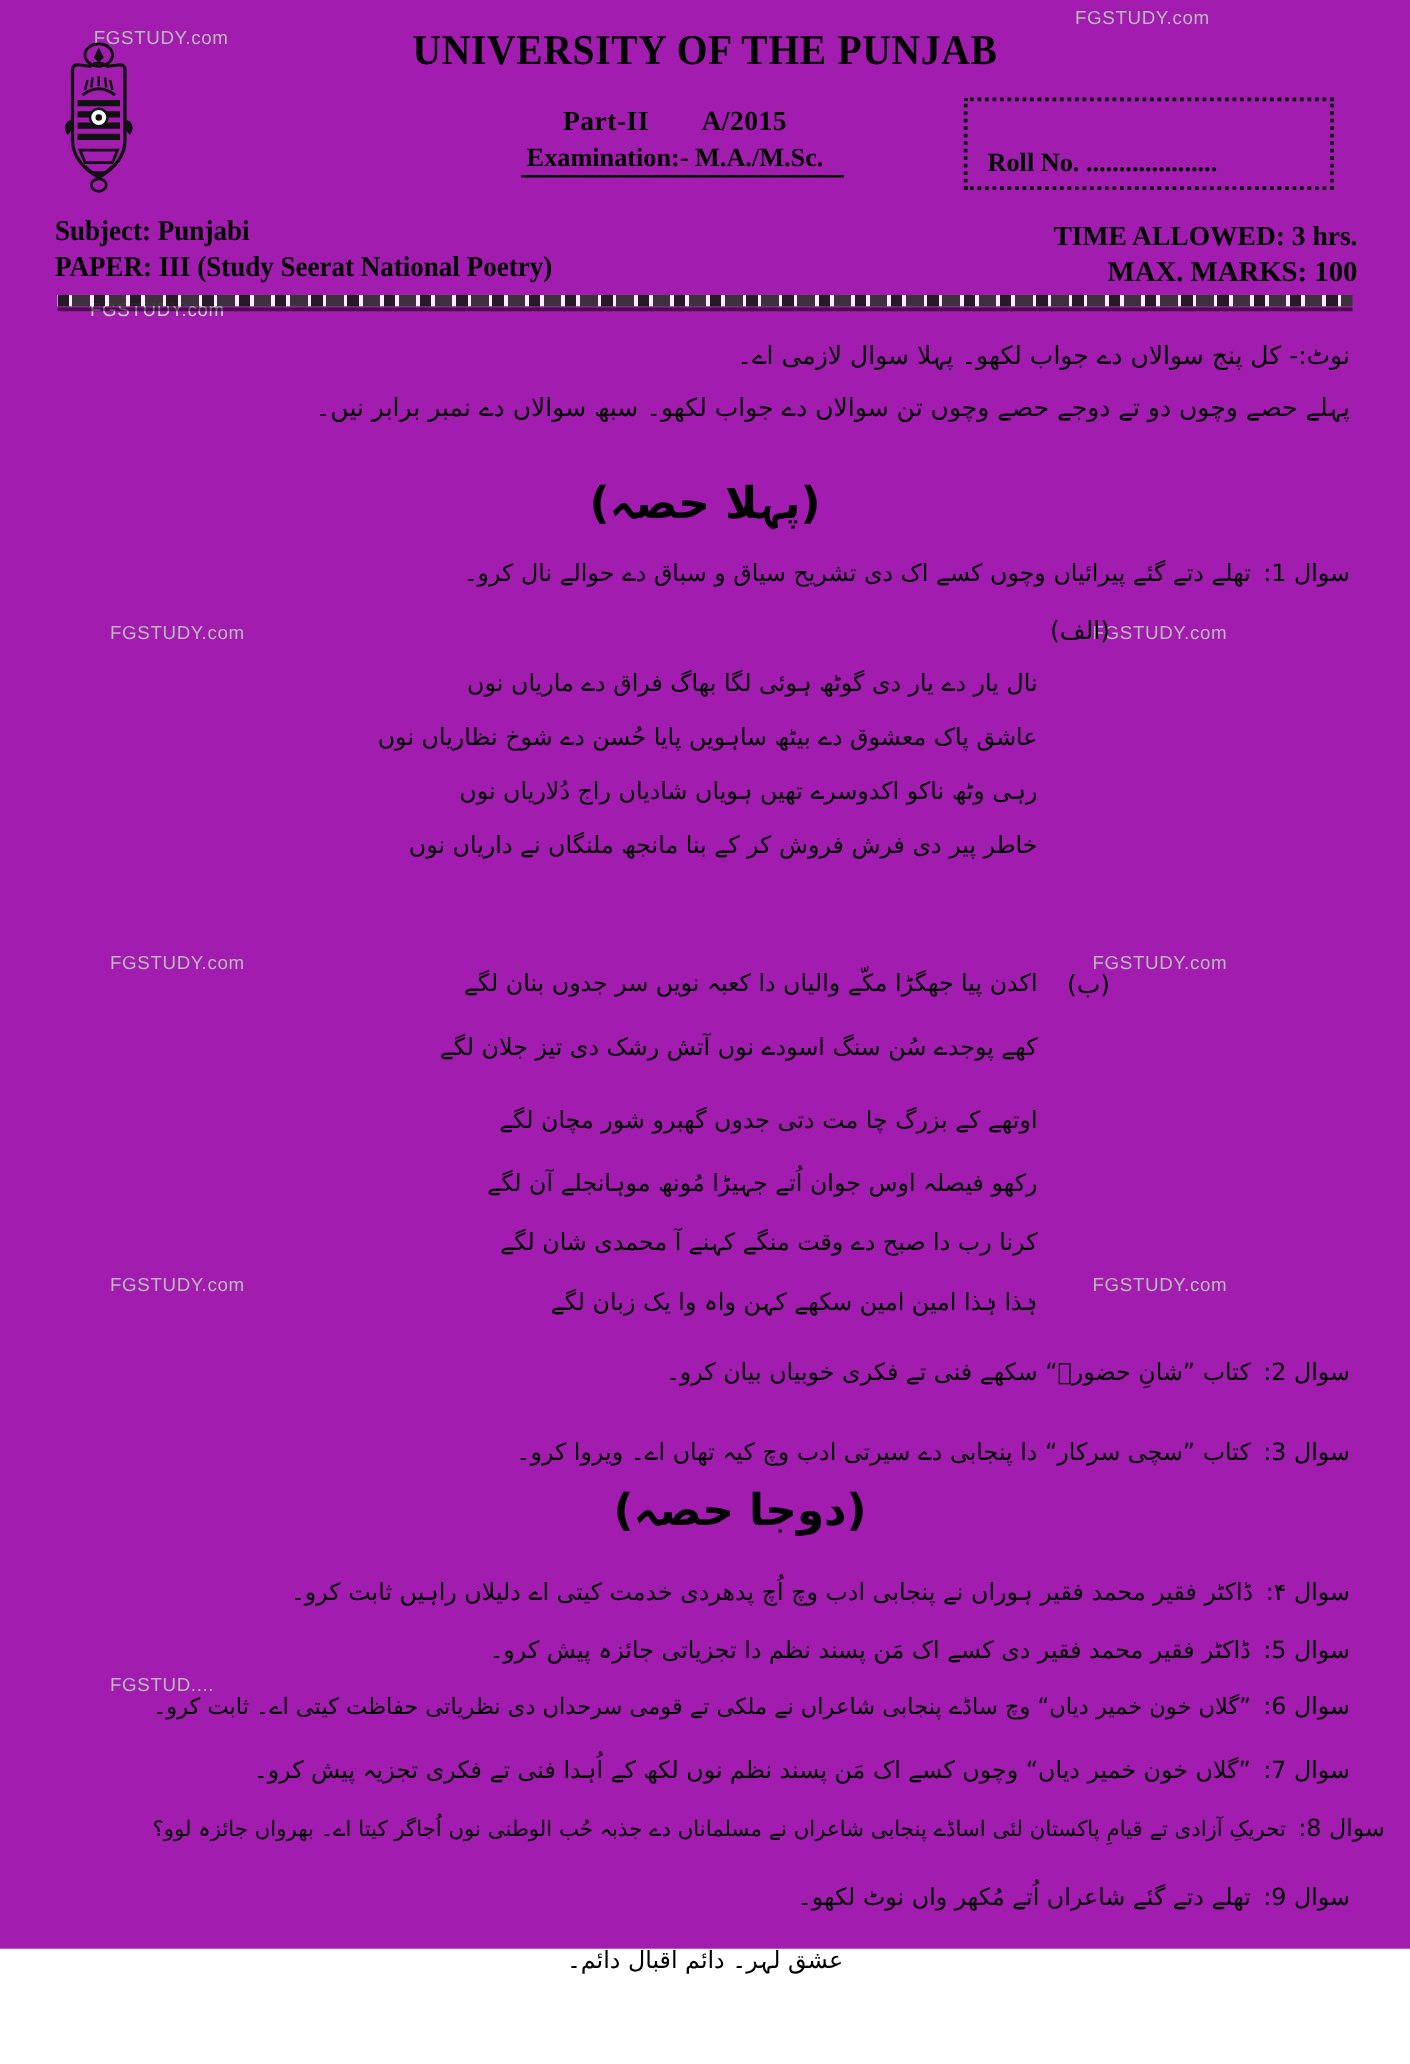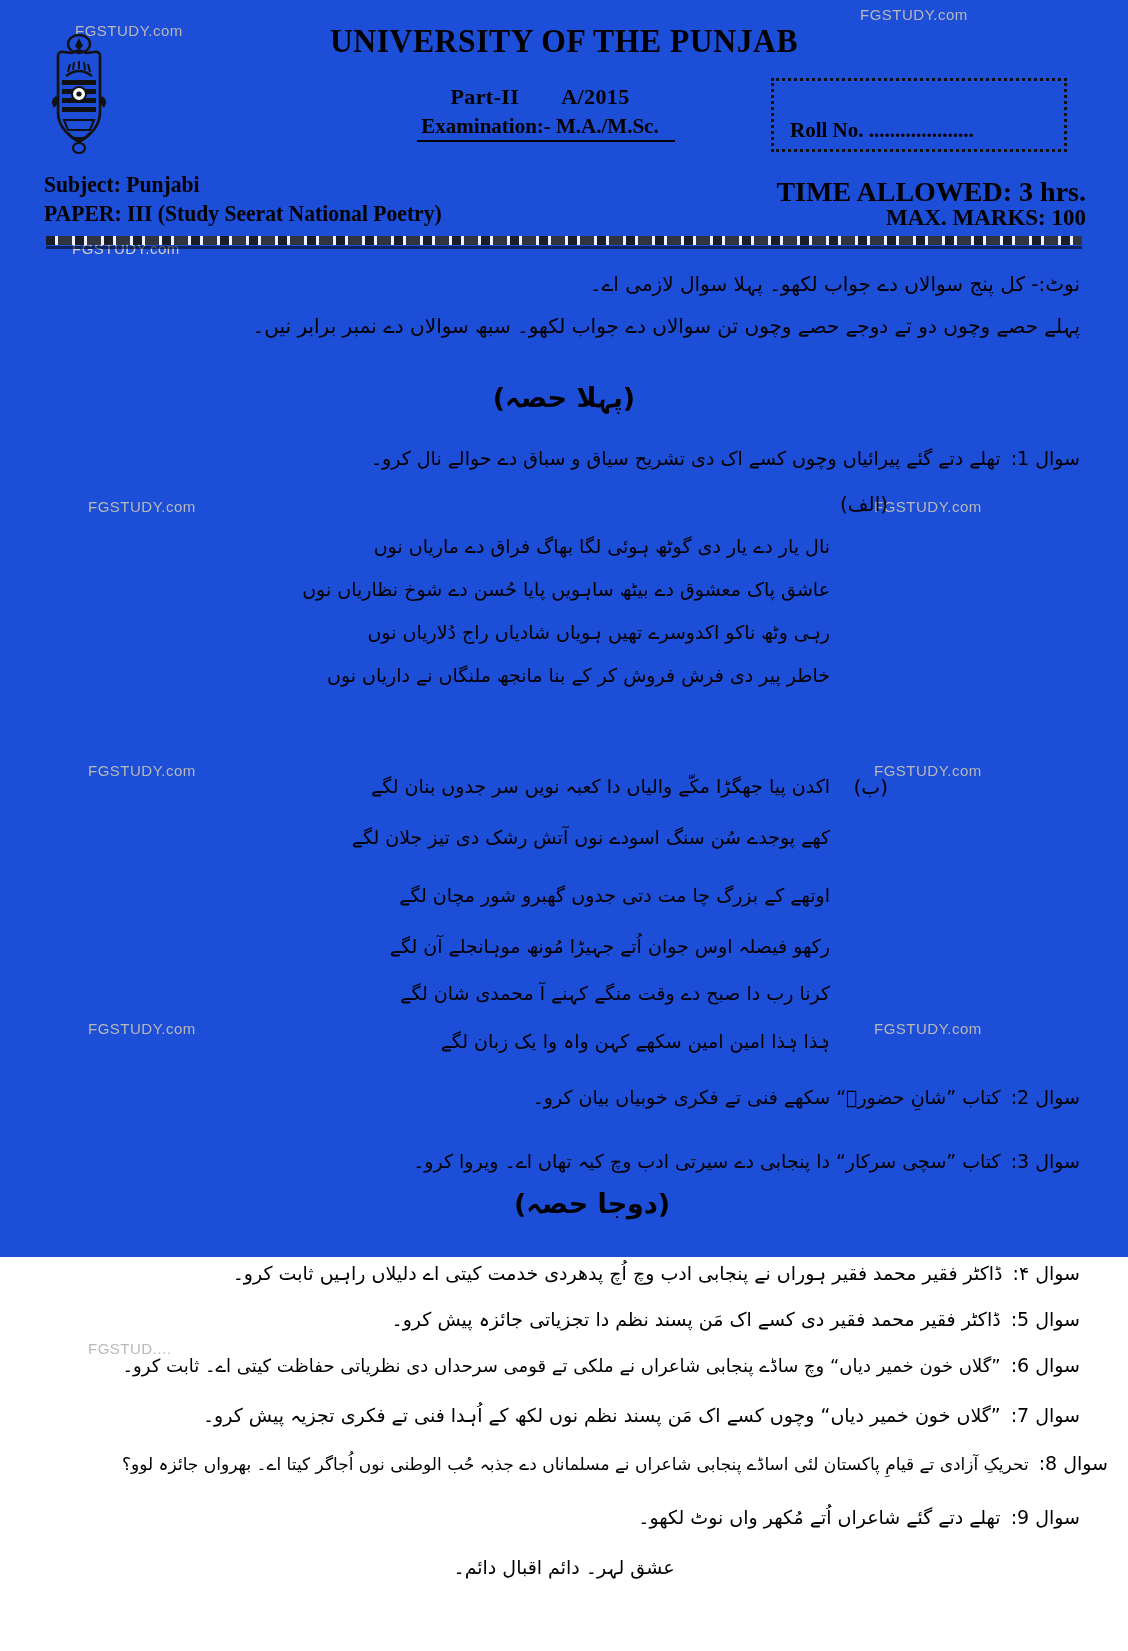--- a/index.html
+++ b/index.html
@@ -13,22 +13,22 @@
     height: 1651px;
     position: relative;
     font-family: "Liberation Serif", "DejaVu Serif", serif;
     color: #000000;
     overflow: hidden;
   }
 
   .page {
     position: relative;
     width: 1128px;
-    height: 1257px;
-    background: #1d4ed8;
+    height: 1559px;
+    background: #a21caf;
   }
 
   
   .wm {
     position: absolute;
     font-family: "Liberation Sans", sans-serif;
     font-size: 15px;
     color: #b9b9b9;
     letter-spacing: 0.5px;
     white-space: nowrap;
@@ -126,21 +126,21 @@
     transform: scaleX(0.94);
     transform-origin: left center;
     white-space: nowrap;
   }
   .time-allowed {
     position: absolute;
     right: 42px;
     top: 176px;
     font-family: "Liberation Serif", serif;
     font-weight: bold;
-    font-size: 28px;
+    font-size: 22px;
     white-space: nowrap;
   }
   .max-marks {
     position: absolute;
     right: 42px;
     top: 205px;
     font-family: "Liberation Serif", serif;
     font-weight: bold;
     font-size: 23px;
     white-space: nowrap;
@@ -199,21 +199,21 @@
     direction: rtl;
     white-space: nowrap;
     font-family: "DejaVu Sans", sans-serif;
   }
 
   .section-head {
     position: absolute;
     left: 0;
     width: 1128px;
     text-align: center;
-    font-size: 27px;
+    font-size: 35px;
     font-weight: bold;
     direction: rtl;
     font-family: "DejaVu Sans", sans-serif;
   }
   .sec-1 { top: 382px; }
   .sec-2 { top: 1188px; padding-left: 28px; }
 
   .q-row {
     position: absolute;
     right: 48px;

